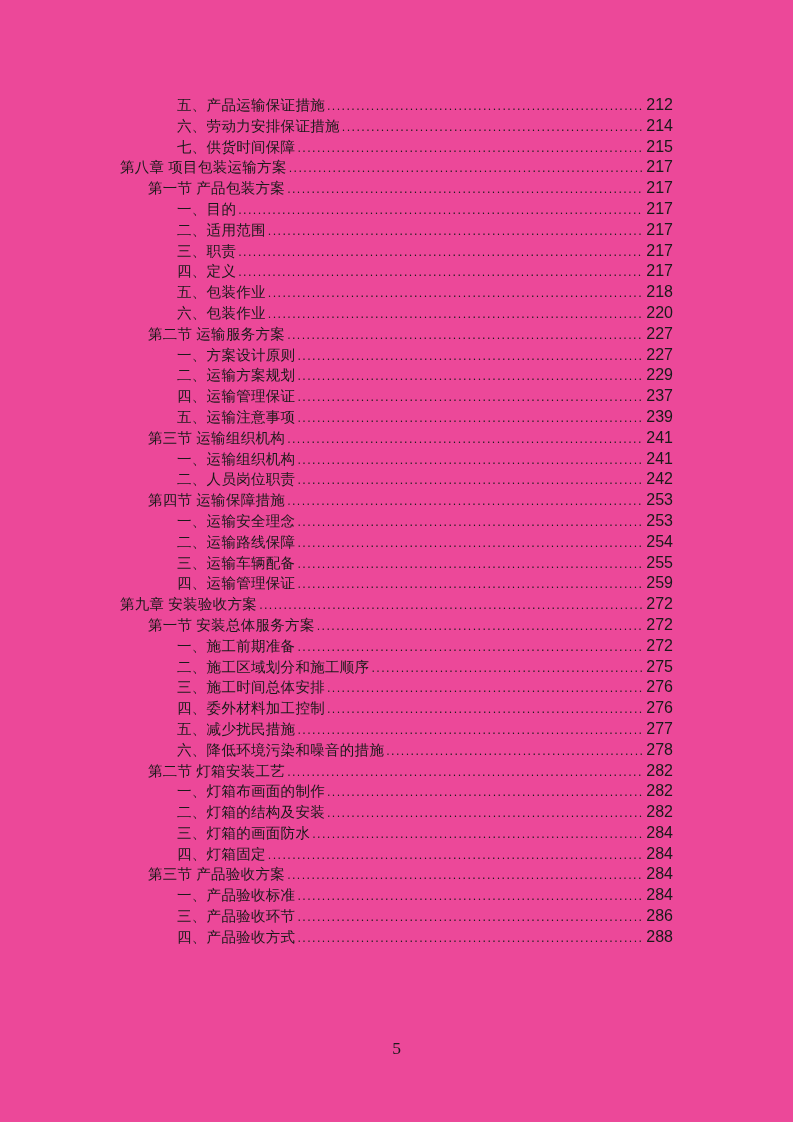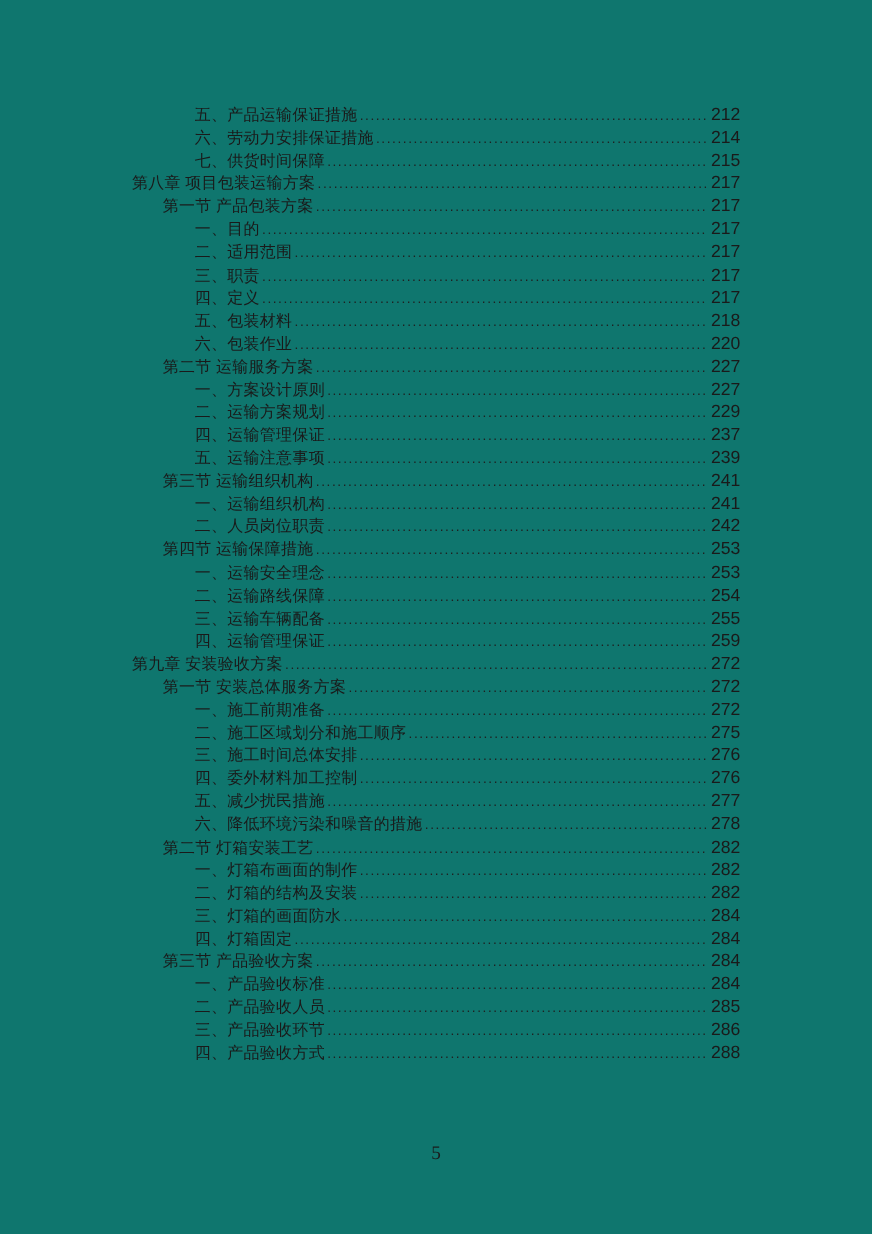--- a/index.html
+++ b/index.html
@@ -4,21 +4,21 @@
 <style>
   html, body {
     margin: 0;
     padding: 0;
     background: #ffffff;
   }
   .page {
     position: relative;
     width: 793px;
     height: 1122px;
-    background: #0f766e;
+    background: #ec4899;
     overflow: hidden;
     font-family: "Liberation Serif", "DejaVu Serif", serif;
     color: #1a1a1a;
   }
   .toc {
     position: absolute;
     left: 120px;
     top: 95px;
     width: 553px;
   }
@@ -110,21 +110,21 @@
         <span class="lbl">三、职责</span>
         <span class="leader"></span>
         <span class="pg">217</span>
       </div>
       <div class="toc-row lvl3">
         <span class="lbl">四、定义</span>
         <span class="leader"></span>
         <span class="pg">217</span>
       </div>
       <div class="toc-row lvl3">
-        <span class="lbl">五、包装材料</span>
+        <span class="lbl">五、包装作业</span>
         <span class="leader"></span>
         <span class="pg">218</span>
       </div>
       <div class="toc-row lvl3">
         <span class="lbl">六、包装作业</span>
         <span class="leader"></span>
         <span class="pg">220</span>
       </div>
       <div class="toc-row lvl2">
         <span class="lbl">第二节 运输服务方案</span>
@@ -258,25 +258,20 @@
       </div>
       <div class="toc-row lvl2">
         <span class="lbl">第三节 产品验收方案</span>
         <span class="leader"></span>
         <span class="pg">284</span>
       </div>
       <div class="toc-row lvl3">
         <span class="lbl">一、产品验收标准</span>
         <span class="leader"></span>
         <span class="pg">284</span>
-      </div>
-      <div class="toc-row lvl3">
-        <span class="lbl">二、产品验收人员</span>
-        <span class="leader"></span>
-        <span class="pg">285</span>
       </div>
       <div class="toc-row lvl3">
         <span class="lbl">三、产品验收环节</span>
         <span class="leader"></span>
         <span class="pg">286</span>
       </div>
       <div class="toc-row lvl3">
         <span class="lbl">四、产品验收方式</span>
         <span class="leader"></span>
         <span class="pg">288</span>

